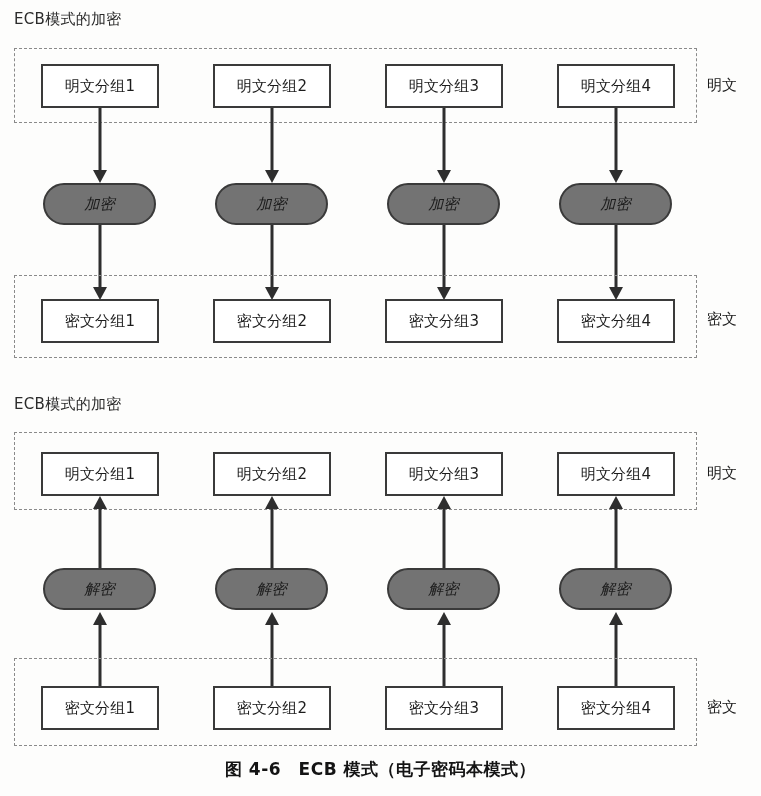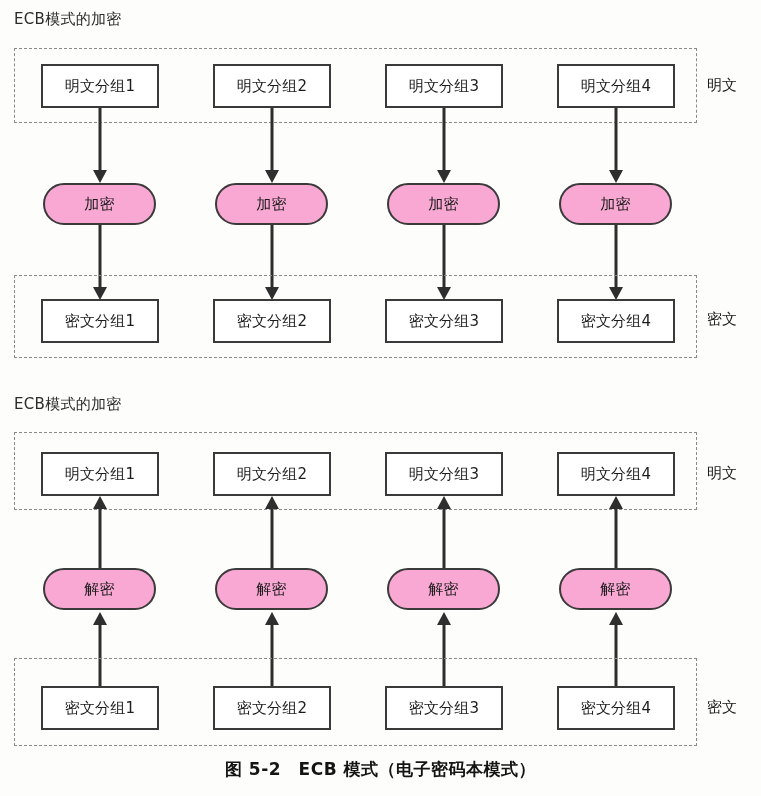--- a/index.html
+++ b/index.html
@@ -53,25 +53,26 @@
     color:#1c1c1c;
   }
 
   
   .op{
     position:absolute;
     box-sizing:border-box;
     width:113px;height:42px;
     border:2px solid #3a3a3a;
     border-radius:21px;
-    background:#f9a8d4;
+    background:#737373;
     display:flex;align-items:center;justify-content:center;
     font-size:15px;
     letter-spacing:.2px;
     color:#1c1c1c;
+    font-style:italic;
   }
 
   
   .arrow{position:absolute;}
   .arrow .shaft{
     position:absolute;left:50%;transform:translateX(-50%);
     width:3px;background:#2e2e2e;top:0;
   }
   .arrow .head{
     position:absolute;left:50%;transform:translateX(-50%);
@@ -205,15 +206,15 @@
   </div>
 
   <div class="dashed-group" style="left:14px;top:658px;width:683px;height:88px;"></div>
   <div class="side-label" style="left:707px;top:698px;">密文</div>
 
   <div class="block" style="left:41px;top:686px;">密文分组1</div>
   <div class="block" style="left:213px;top:686px;">密文分组2</div>
   <div class="block" style="left:385px;top:686px;">密文分组3</div>
   <div class="block" style="left:557px;top:686px;">密文分组4</div>
 
-  <div id="caption">图 5-2　ECB 模式（电子密码本模式）</div>
+  <div id="caption">图 4-6　ECB 模式（电子密码本模式）</div>
 
 </div>
 
 </body></html>

